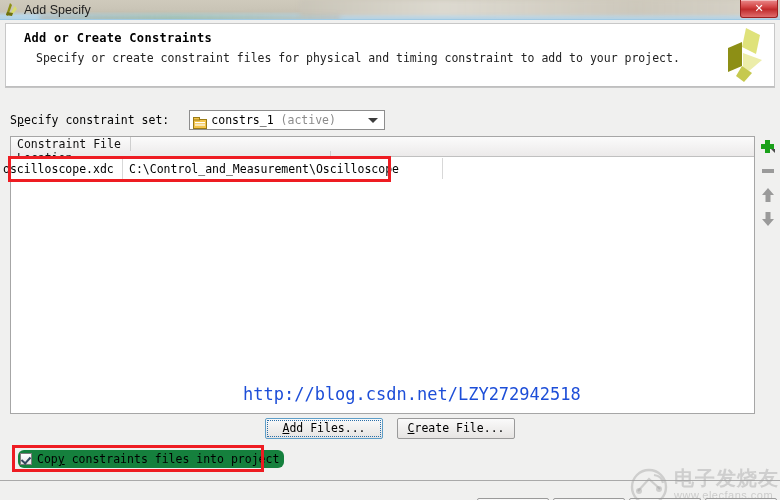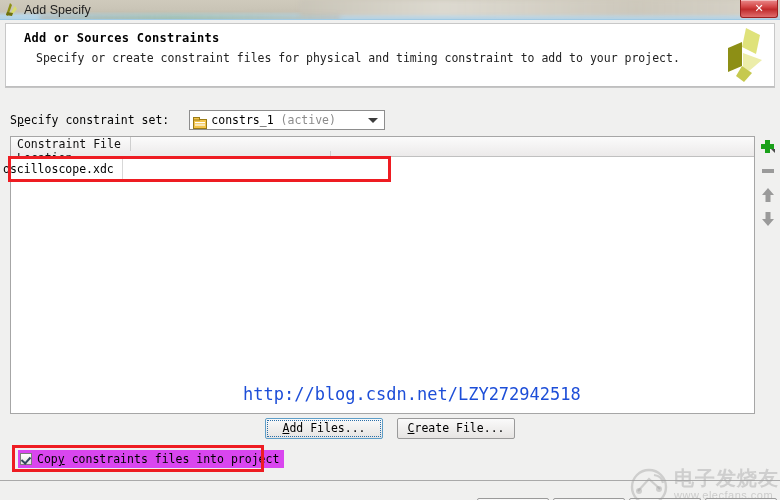--- a/index.html
+++ b/index.html
@@ -203,21 +203,21 @@
   .btn.focused:after {
     content:""; position:absolute; left:1px; top:1px; right:1px; bottom:1px;
     border:1px dotted #2b6ea8;
   }
   .btn.addfiles { width:118px; }
   .btn.createfile { width:118px; }
 
   
   .cb-row {
     position:absolute; left:18px; top:430px; height:18px;
-    display:flex; align-items:center; background:#d946ef; padding:0 5px 0 2px;
+    display:flex; align-items:center; background:#15803d; padding:0 5px 0 2px;border-radius:6px;
   }
   .checkbox {
     width:12px; height:12px; box-sizing:border-box;
     background:linear-gradient(180deg,#ffffff,#e3e3e3);
     border:1px solid #7c7c7c; margin-right:5px;
     position:relative; flex:0 0 auto;
   }
   .checkbox:after {
     content:""; position:absolute; left:2px; top:1px;
     width:4px; height:7px;
@@ -297,21 +297,21 @@
         <polygon points="3,10 9,11 8,14 2,13" fill="#6e7010"></polygon>
       </svg>
     </div>
     <span class="title-text">Add Specify</span>
     <div class="close-btn">✕</div>
   </div>
 
   <div class="dialog">
 
     <div class="header">
-      <div class="header-title">Add or Sources Constraints</div>
+      <div class="header-title">Add or Create Constraints</div>
       <div class="header-sub">Specify or create constraint files for physical and timing constraint to add to your project.</div>
       <div class="xlogo">
         <svg width="46" height="58" viewBox="0 0 46 58">
           <polygon points="24,2 38,9 34,28 20,21" fill="#dfe27a"></polygon>
           <polygon points="6,22 20,16 20,40 6,46" fill="#8d8f15"></polygon>
           <polygon points="21,27 40,34 27,45 21,41" fill="#eceda9"></polygon>
           <polygon points="20,40 30,47 22,56 14,50" fill="#c6c94f"></polygon>
         </svg>
       </div>
     </div>
@@ -334,20 +334,21 @@
     </div>
 
     <div class="listpanel">
       <div class="list-head">
         <div class="th col1">Constraint File</div>
         <div class="th col2">Location</div>
         <div class="th col3"></div>
       </div>
       <div class="list-row">
         <div class="td col1">oscilloscope.xdc</div>
+        <div class="td col2">C:\Control_and_Measurement\Oscilloscope</div>
         <div class="td col3"></div>
       </div>
       <div class="watermark-url">http://blog.csdn.net/LZY272942518</div>
     </div>
 
     <div class="anno-row"></div>
 
     <div class="toolstrip">
       <div class="tool-btn" style="top:2px;">
         <svg width="18" height="18" viewBox="0 0 18 18">

